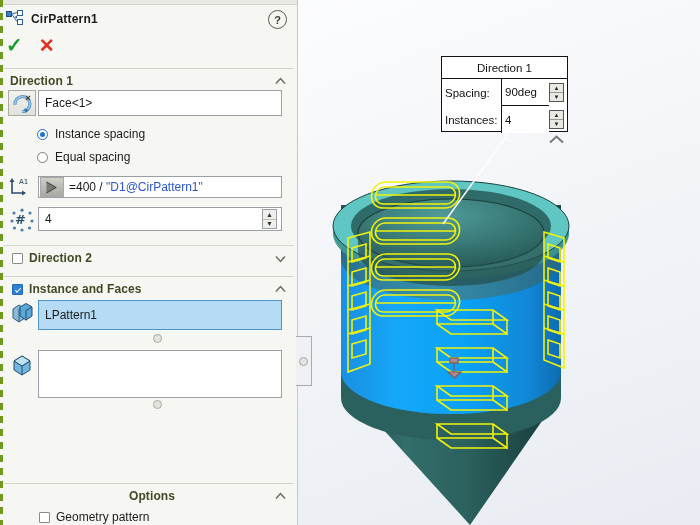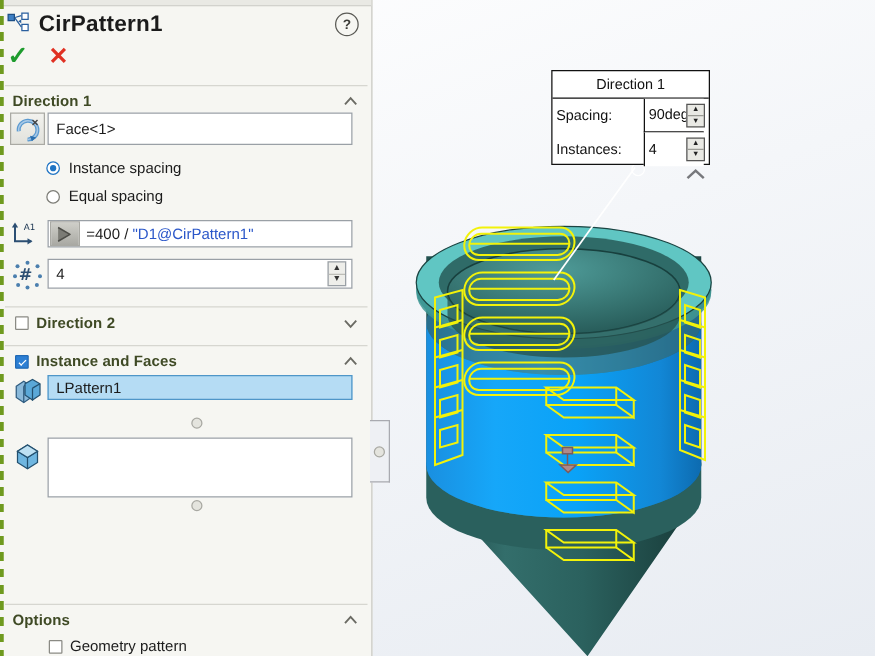--- a/index.html
+++ b/index.html
@@ -30,21 +30,21 @@
   .tabstrip{
     position:absolute;left:0;top:0;width:298px;height:4px;
     background:#e9e9e4;border-bottom:1px solid #d2d2cd;
   }
   
   .pm-header{
     position:absolute;left:6px;top:5px;right:4px;height:28px;
     display:flex;align-items:center;
   }
   .pm-title{
-    font-size:18px;font-weight:bold;color:#1b1b1b;margin-left:7px;letter-spacing:.2px;
+    font-size:12px;font-weight:bold;color:#1b1b1b;margin-left:7px;letter-spacing:.2px;
   }
   .help-btn{
     position:absolute;right:10px;top:10px;width:17px;height:17px;
     border-radius:50%;border:1.4px solid #5a5a55;
     color:#3a3a36;font-size:11px;font-weight:bold;
     display:flex;align-items:center;justify-content:center;
     background:#f6f6f2;cursor:pointer;
   }
   
   .okcancel{
@@ -139,21 +139,21 @@
     background:#ffffff;border:1px solid #111;box-sizing:border-box;
     font-size:11.5px;color:#111;
   }
   .co-title{
     height:21px;display:flex;align-items:center;justify-content:center;
     border-bottom:1px solid #111;font-size:11.5px;
   }
   .co-row{height:27px;display:flex;align-items:center;position:relative;}
   .co-label{width:59px;padding-left:3px;font-size:11.5px;}
   .co-val{
-    position:absolute;left:73px;top:0;width:48px;height:27px;
+    position:absolute;left:59px;top:0;width:48px;height:27px;
     border-left:1px solid #111;border-bottom:1px solid #111;
     display:flex;align-items:center;padding-left:3px;box-sizing:border-box;
     background:#fff;font-size:11.5px;
   }
   .co-row:last-child .co-val{border-bottom:none;}
   .co-spin{
     position:absolute;left:107px;top:4px;width:15px;height:19px;
     border:1px solid #555;background:#e9e9e4;box-sizing:border-box;
     display:flex;flex-direction:column;cursor:pointer;
   }
@@ -450,36 +450,36 @@
   </div>
 
   <div class="plainicon" style="left:8px;top:300px;width:26px;height:24px;">
     <svg width="24" height="23" viewBox="0 0 24 23">
       <path d="M3,8 l6,-4 l6,4 l0,9 l-6,4 l-6,-4 z" fill="#8ab9da" stroke="#2f5c80"></path>
       <path d="M9,8 l6,-4 M9,8 l0,13" stroke="#2f5c80" fill="none"></path>
       <path d="M10,6 l6,-3.5 l6,3.5 l0,9 l-6,4 l-6,-4 z" fill="#5aa8d8" stroke="#23506f"></path>
       <path d="M16,9.5 l6,-3.5 M16,9.5 l0,10" stroke="#23506f" fill="none"></path>
     </svg>
   </div>
-  <div class="selfield blue" style="left:38px;top:300px;width:244px;height:20px;">LPattern1</div>
+  <div class="selfield blue" style="left:38px;top:300px;width:244px;height:30px;">LPattern1</div>
   <div class="handle-dot" style="left:153px;top:334px;"></div>
 
   <div class="plainicon" style="left:8px;top:352px;width:26px;height:24px;">
     <svg width="24" height="23" viewBox="0 0 24 23">
       <path d="M4,8 l8,-5 l8,5 l0,9 l-8,5 l-8,-5 z" fill="#6fb6e0" stroke="#23506f"></path>
       <path d="M4,8 l8,5 l8,-5 M12,13 l0,9" stroke="#23506f" fill="none"></path>
       <path d="M4,8 l8,-5 l8,5 l-8,5 z" fill="#bde0f2" stroke="#23506f"></path>
     </svg>
   </div>
   <div class="selfield" style="left:38px;top:350px;width:244px;height:48px;"></div>
   <div class="handle-dot" style="left:153px;top:400px;"></div>
 
 
 
-  <div class="sec-head" style="top:483px;padding-left:6px;">
+  <div class="sec-head" style="top:483px;padding-left:6px;justify-content:center;">
     <span class="sec-title">Options</span>
     <span class="chev">
       <svg width="11" height="11" viewBox="0 0 11 11">
           <polyline points="1,7.5 5.5,2.5 10,7.5" fill="none" stroke="#6b6b64" stroke-width="1.5"></polyline>
         </svg>
     </span>
   </div>
 
   <div class="radio-row" style="left:39px;top:510px;">
     <span class="cbox"></span>

